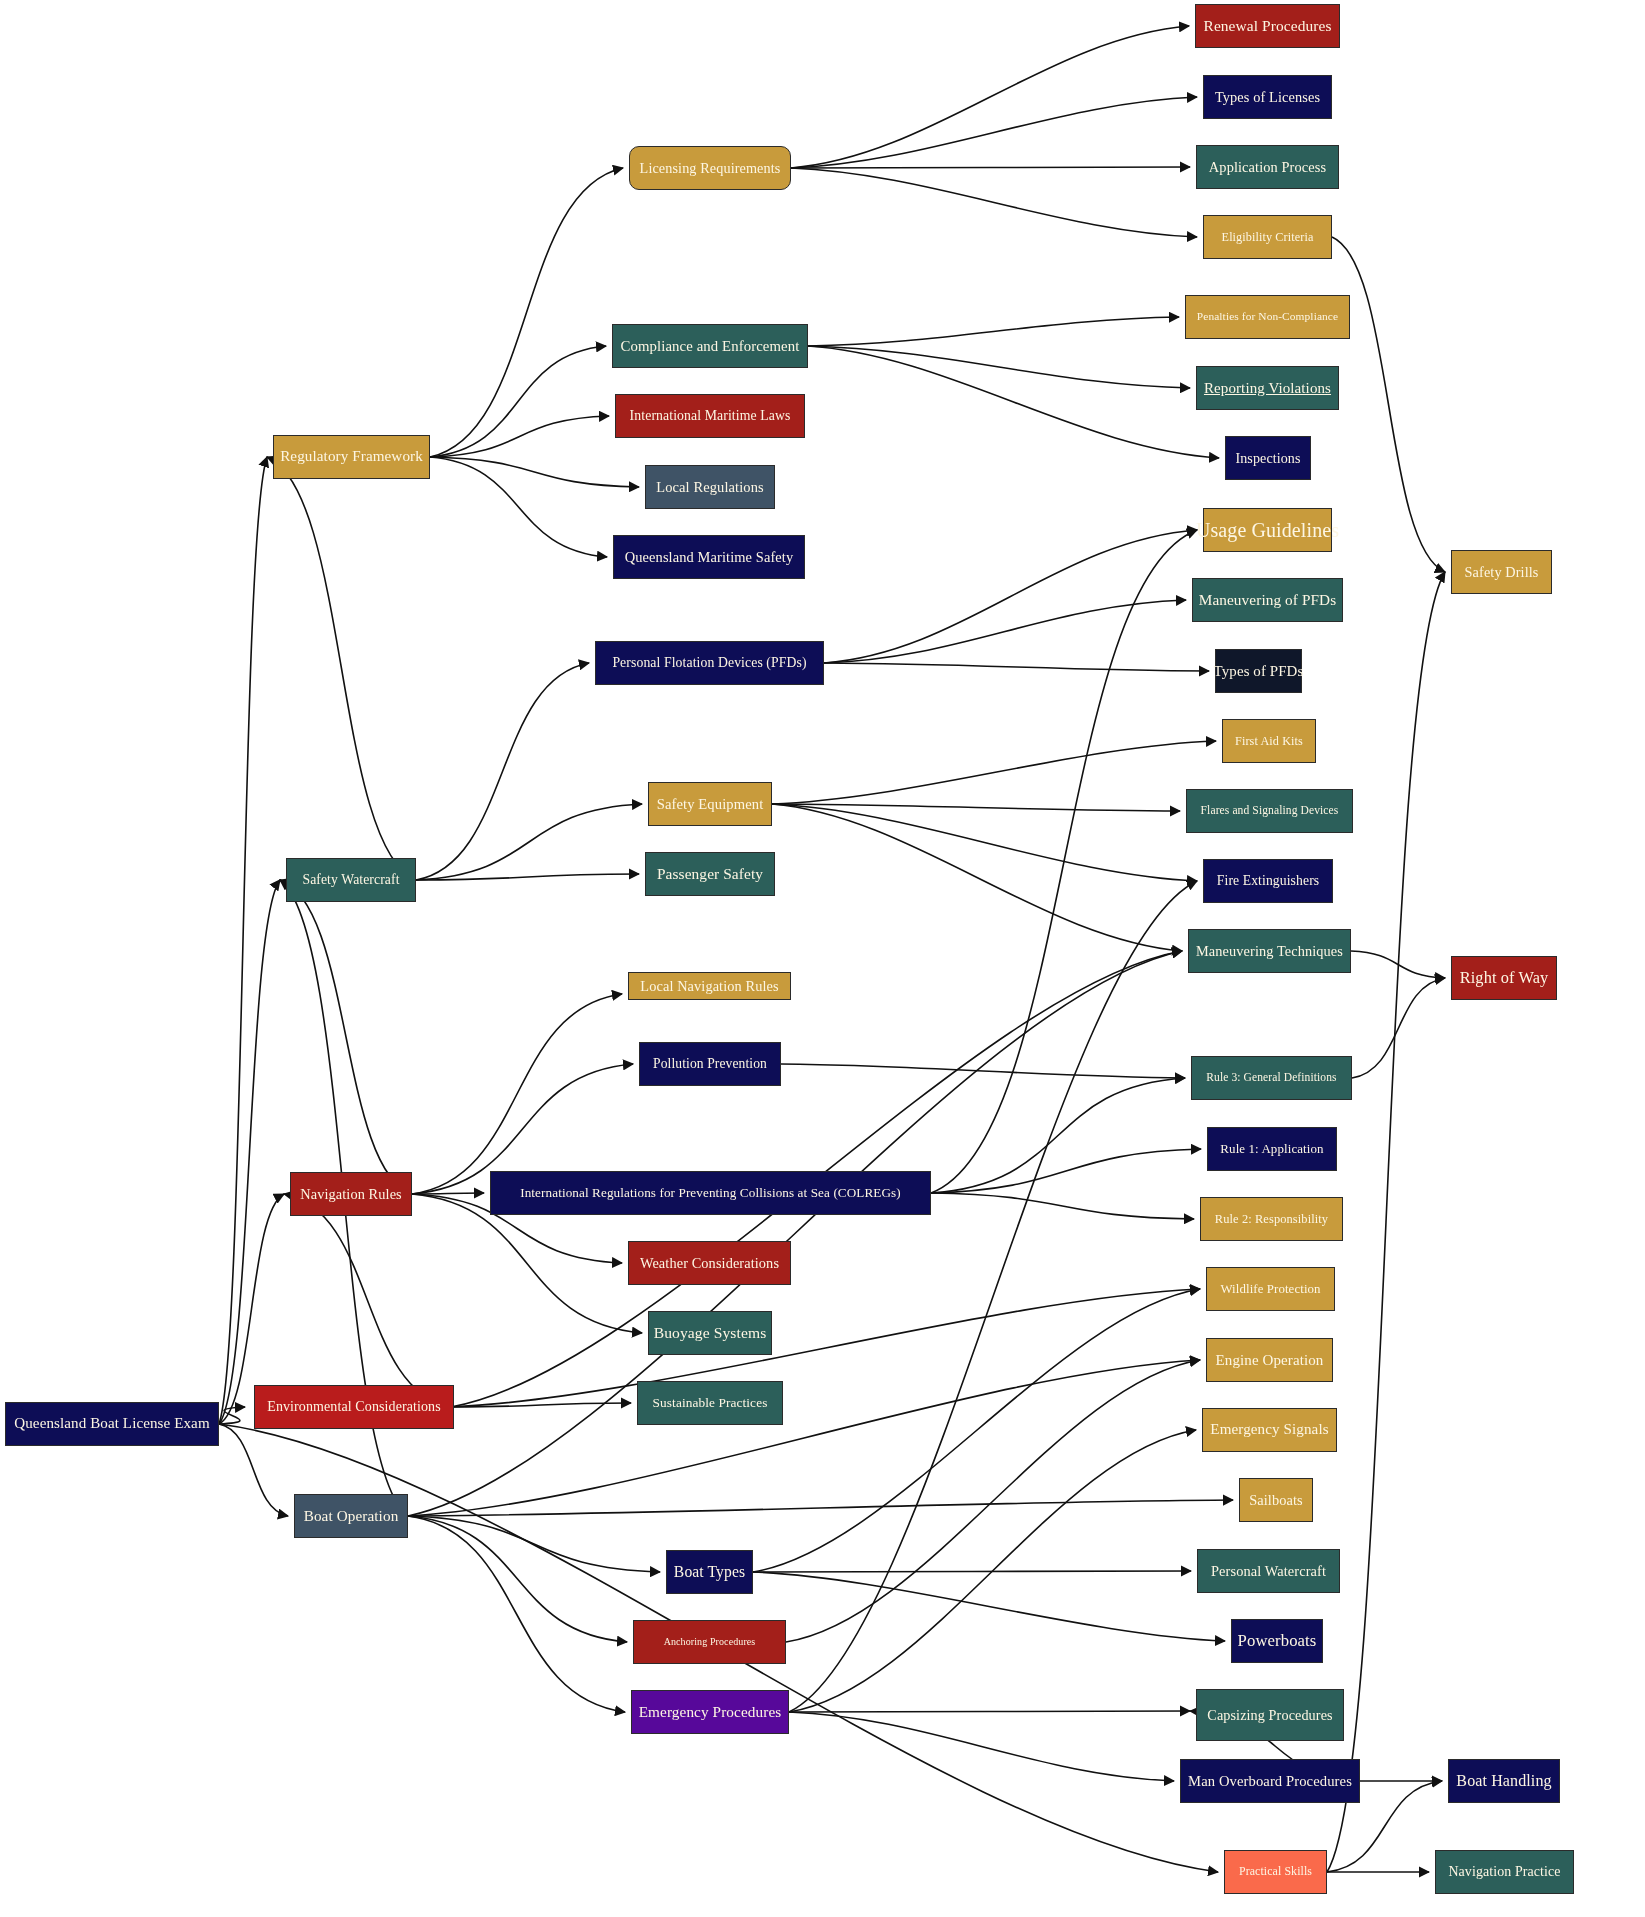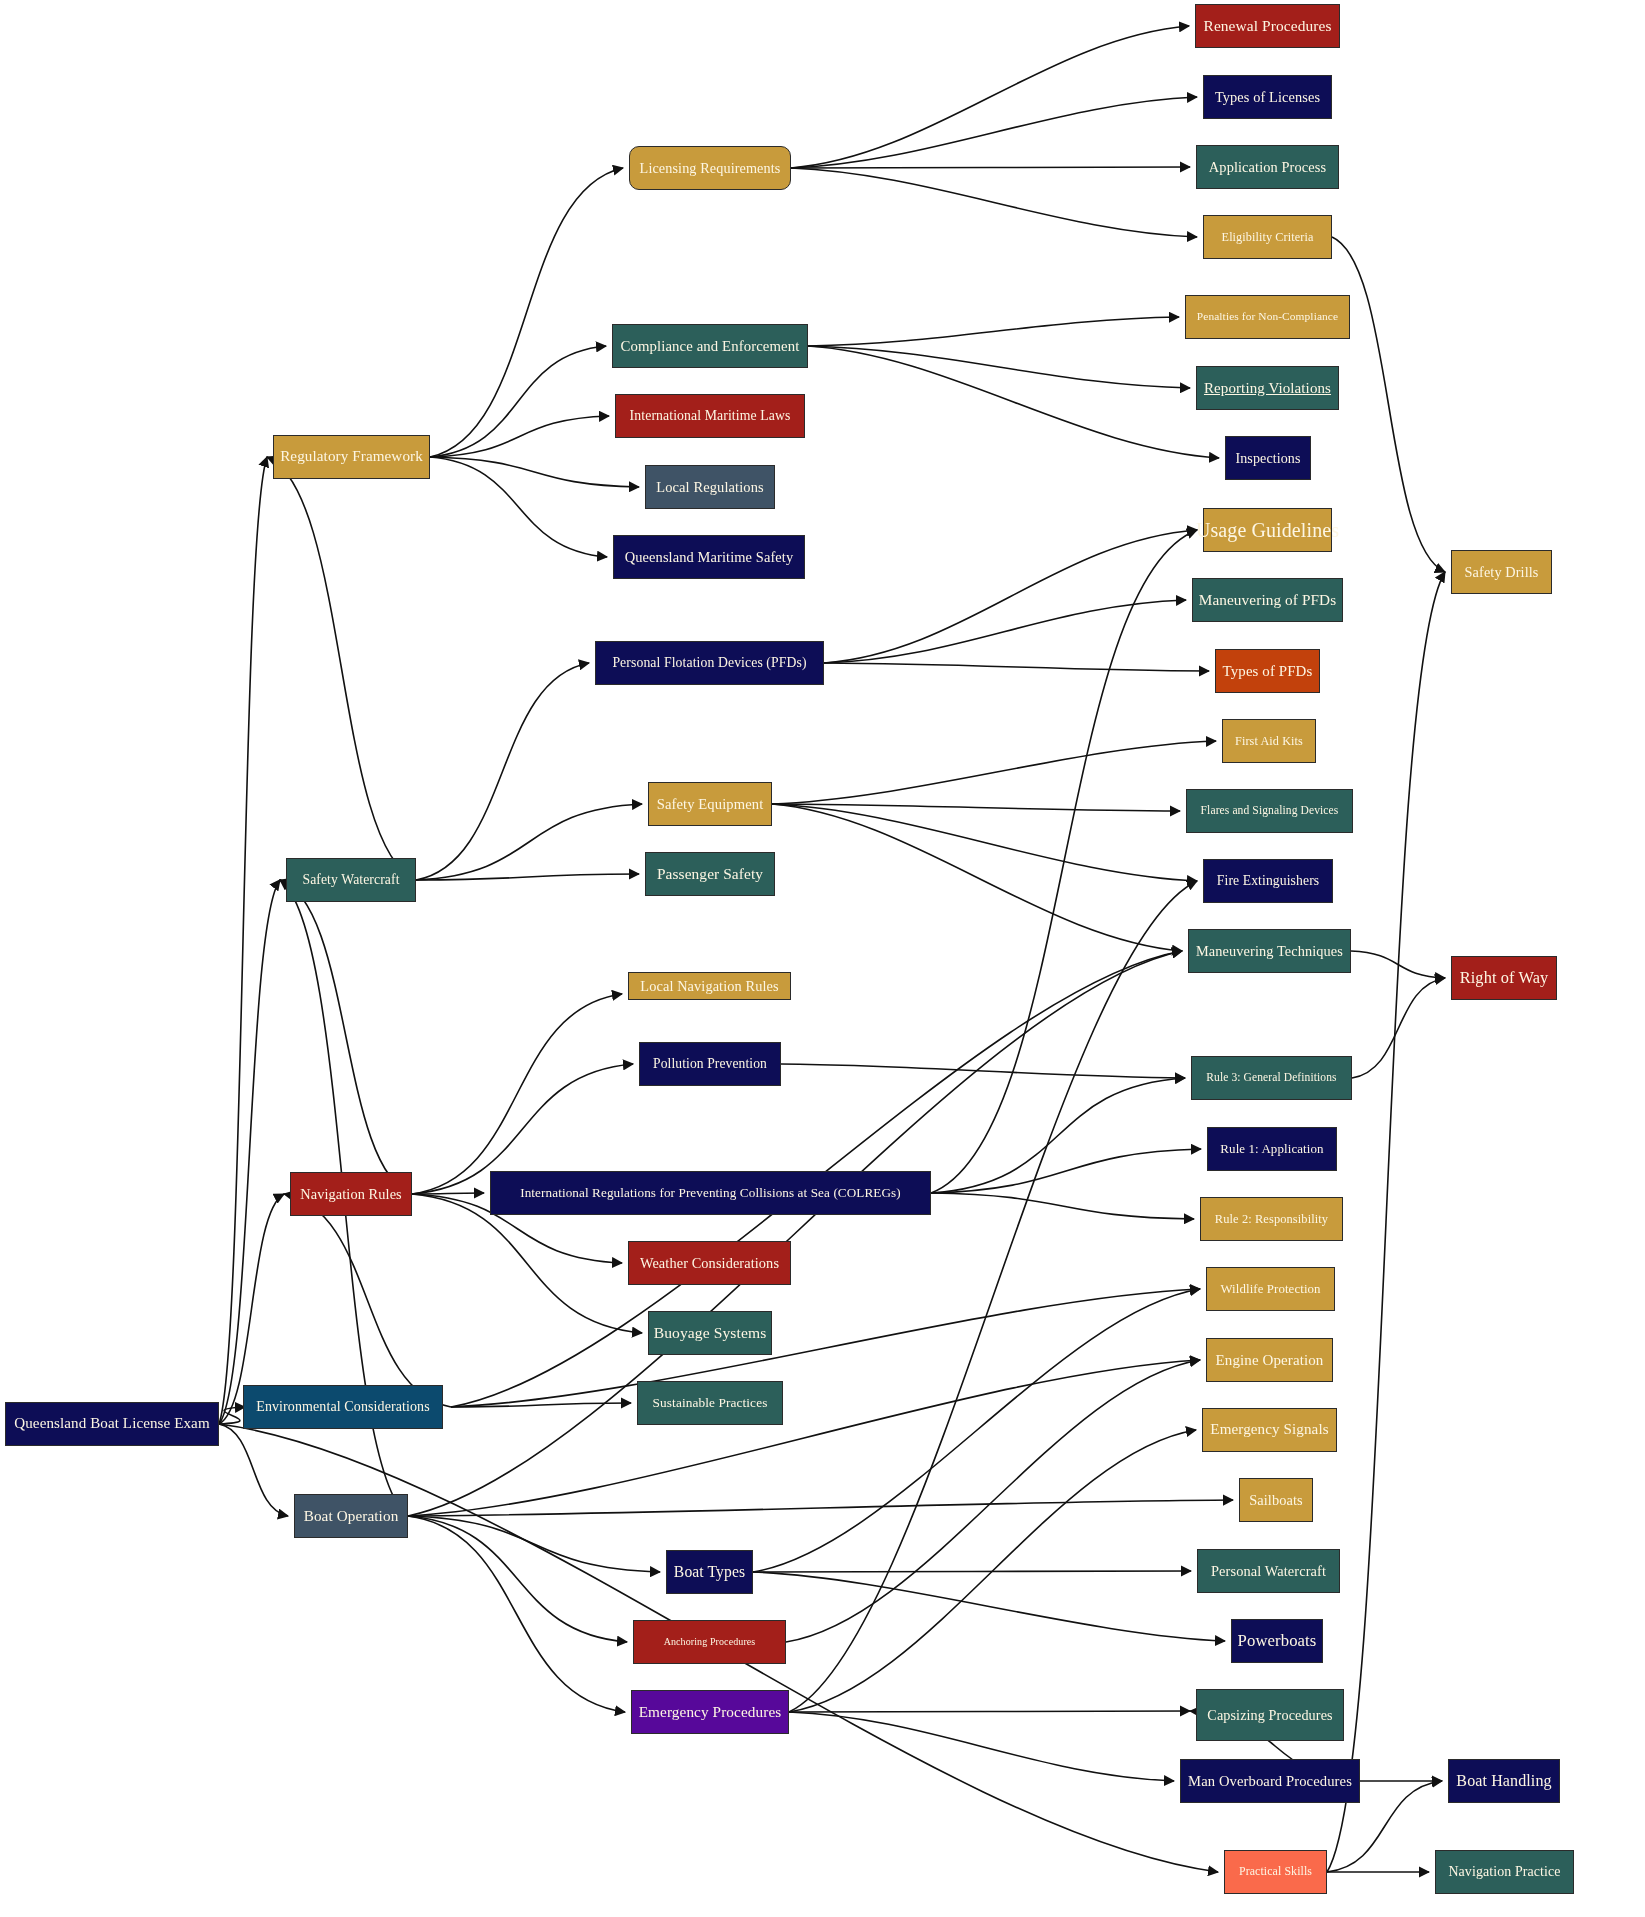--- a/index.html
+++ b/index.html
@@ -98,21 +98,21 @@
       </div>
       <div class="node" style="left: 273px; top: 435px; width: 157px; height: 44px; background: rgb(200, 155, 60);">
         <span class="lbl" style="font-size: 15.1374px;">Regulatory Framework</span>
       </div>
       <div class="node" style="left: 286px; top: 858px; width: 130px; height: 44px; background: rgb(44, 95, 90);">
         <span class="lbl" style="font-size: 13.6874px;">Safety Watercraft</span>
       </div>
       <div class="node" style="left: 290px; top: 1172px; width: 122px; height: 44px; background: rgb(163, 31, 26);">
         <span class="lbl" style="font-size: 14.3544px;">Navigation Rules</span>
       </div>
-      <div class="node" style="left: 243px; top: 1385px; width: 200px; height: 44px; background: #0c4a6e;">
+      <div class="node" style="left: 254px; top: 1385px; width: 200px; height: 44px; background: #b91c1c;">
         <span class="lbl" style="font-size: 14.0188px;">Environmental Considerations</span>
       </div>
       <div class="node" style="left: 294px; top: 1494px; width: 114px; height: 44px; background: rgb(63, 83, 102);">
         <span class="lbl" style="font-size: 15.2119px;">Boat Operation</span>
       </div>
       <div class="node" style="left: 629px; top: 146px; width: 162px; height: 44px; background: rgb(200, 155, 60); border-radius: 10px;">
         <span class="lbl" style="font-size: 14.2358px;">Licensing Requirements</span>
       </div>
       <div class="node" style="left: 612px; top: 324px; width: 196px; height: 44px; background: rgb(44, 95, 90);">
         <span class="lbl" style="font-size: 14.776px;">Compliance and Enforcement</span>
@@ -182,21 +182,21 @@
       </div>
       <div class="node" style="left: 1225px; top: 436px; width: 86px; height: 44px; background: rgb(13, 13, 86);">
         <span class="lbl" style="font-size: 14.046px;">Inspections</span>
       </div>
       <div class="node" style="left: 1203px; top: 508px; width: 129px; height: 44px; background: rgb(200, 155, 60);">
         <span class="lbl" style="font-size: 20px;">Usage Guidelines</span>
       </div>
       <div class="node" style="left: 1192px; top: 578px; width: 151px; height: 44px; background: rgb(44, 95, 90);">
         <span class="lbl" style="font-size: 15.2747px;">Maneuvering of PFDs</span>
       </div>
-      <div class="node" style="left: 1215px; top: 649px; width: 105px; height: 44px; background: #c2410c;">
+      <div class="node" style="left: 1215px; top: 649px; width: 87px; height: 44px; background: #0f172a;">
         <span class="lbl" style="font-size: 14.9366px;">Types of PFDs</span>
       </div>
       <div class="node" style="left: 1222px; top: 719px; width: 94px; height: 44px; background: rgb(200, 155, 60);">
         <span class="lbl" style="font-size: 12.2292px;">First Aid Kits</span>
       </div>
       <div class="node" style="left: 1186px; top: 789px; width: 167px; height: 44px; background: rgb(44, 95, 90);">
         <span class="lbl" style="font-size: 11.5581px;">Flares and Signaling Devices</span>
       </div>
       <div class="node" style="left: 1203px; top: 859px; width: 130px; height: 44px; background: rgb(13, 13, 86);">
         <span class="lbl" style="font-size: 13.6874px;">Fire Extinguishers</span>

